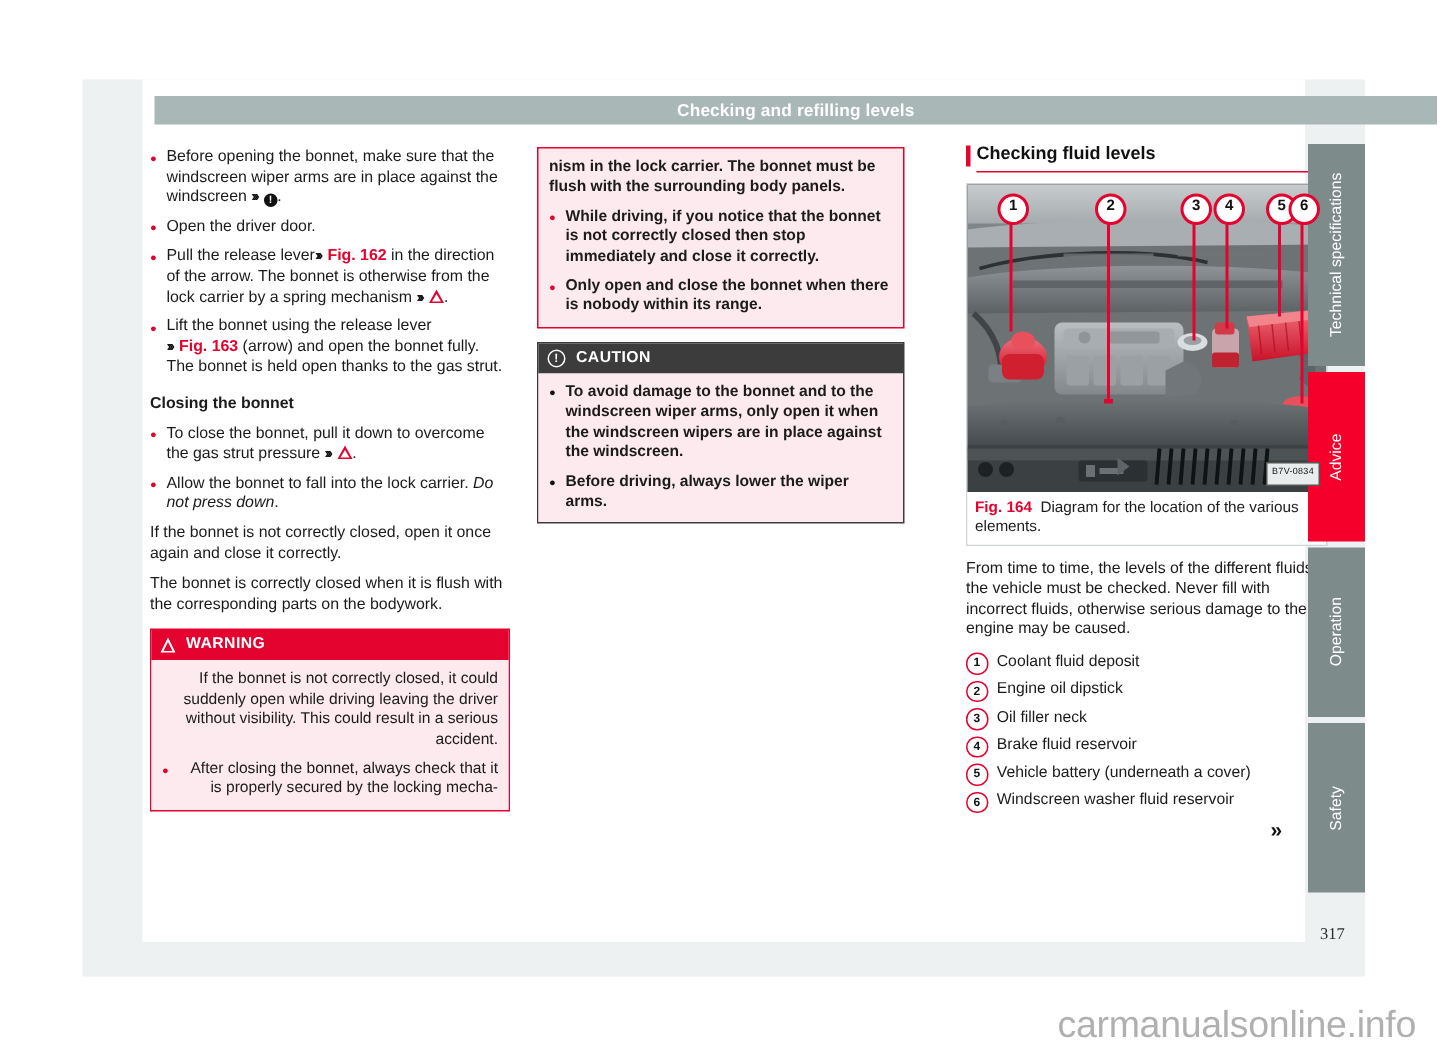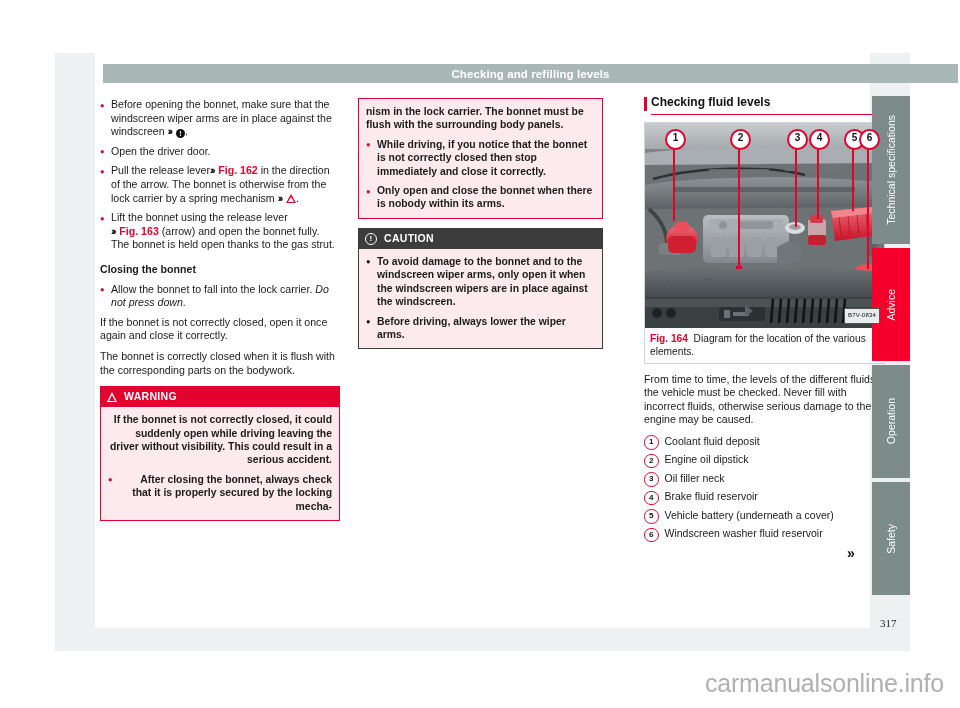--- a/index.html
+++ b/index.html
@@ -156,21 +156,21 @@
     position: absolute;
     left: -3px; top: 3.4px;
     width: 0; height: 0;
     border-left: 3px solid transparent;
     border-right: 3px solid transparent;
     border-bottom: 6px solid #e3032e;
   }
   .warn-body {
     background: #fdeaee;
     padding: 6px 7px 7px 7px;
-    font-weight: bold;
+    font-weight: normal;
     font-size: 10.4px;
     line-height: 13.4px;
   }
   .warn-body .bullet::before { color: #e3032e; }
 
   
   .caut-box {
     border: 1px solid #3c3c3c;
     margin-top: 9px;
   }
@@ -402,20 +402,23 @@
   <div class="bullet">
     <span>Pull the release lever</span><span class="chev">›››</span>&nbsp;<span class="red">Fig. 162</span><span> in the direction of the arrow. The bonnet is otherwise from the lock carrier by a spring mechanism </span><span class="chev">›››</span>&nbsp;<span class="tri"></span>.
   </div>
 
   <div class="bullet">
     <span>Lift the bonnet using the release lever </span><br><span class="chev">›››</span>&nbsp;<span class="red">Fig. 163</span><span> (arrow) and open the bonnet fully. The bonnet is held open thanks to the gas strut.</span>
   </div>
 
   <div class="subhead">Closing the bonnet</div>
 
+  <div class="bullet">
+    <span>To close the bonnet, pull it down to overcome the gas strut pressure </span><span class="chev">›››</span>&nbsp;<span class="tri"></span><span>.</span>
+  </div>
 
   <div class="bullet">
     <span>Allow the bonnet to fall into the lock carrier. </span><span class="ital">Do not press down</span><span>.</span>
   </div>
 
   <p class="para">If the bonnet is not correctly closed, open it once again and close it correctly.</p>
   <p class="para">The bonnet is correctly closed when it is flush with the corresponding parts on the bodywork.</p>
 
   <div class="warn-box">
     <div class="warn-head">
@@ -432,21 +435,21 @@
 </div>
 
 <div class="col" id="col-2">
 
   <div class="cont-box">
     <p style="margin:0 0 6px 0;">nism in the lock carrier. The bonnet must be flush with the surrounding body panels.</p>
     <div class="bullet">
       <span>While driving, if you notice that the bonnet is not correctly closed then stop immediately and close it correctly.</span>
     </div>
     <div class="bullet" style="margin-bottom:0;">
-      <span>Only open and close the bonnet when there is nobody within its arms.</span>
+      <span>Only open and close the bonnet when there is nobody within its range.</span>
     </div>
   </div>
 
   <div class="caut-box">
     <div class="caut-head">
       <span class="caut-circ">!</span>
       <span>CAUTION</span>
     </div>
     <div class="caut-body">
       <div class="bullet">

